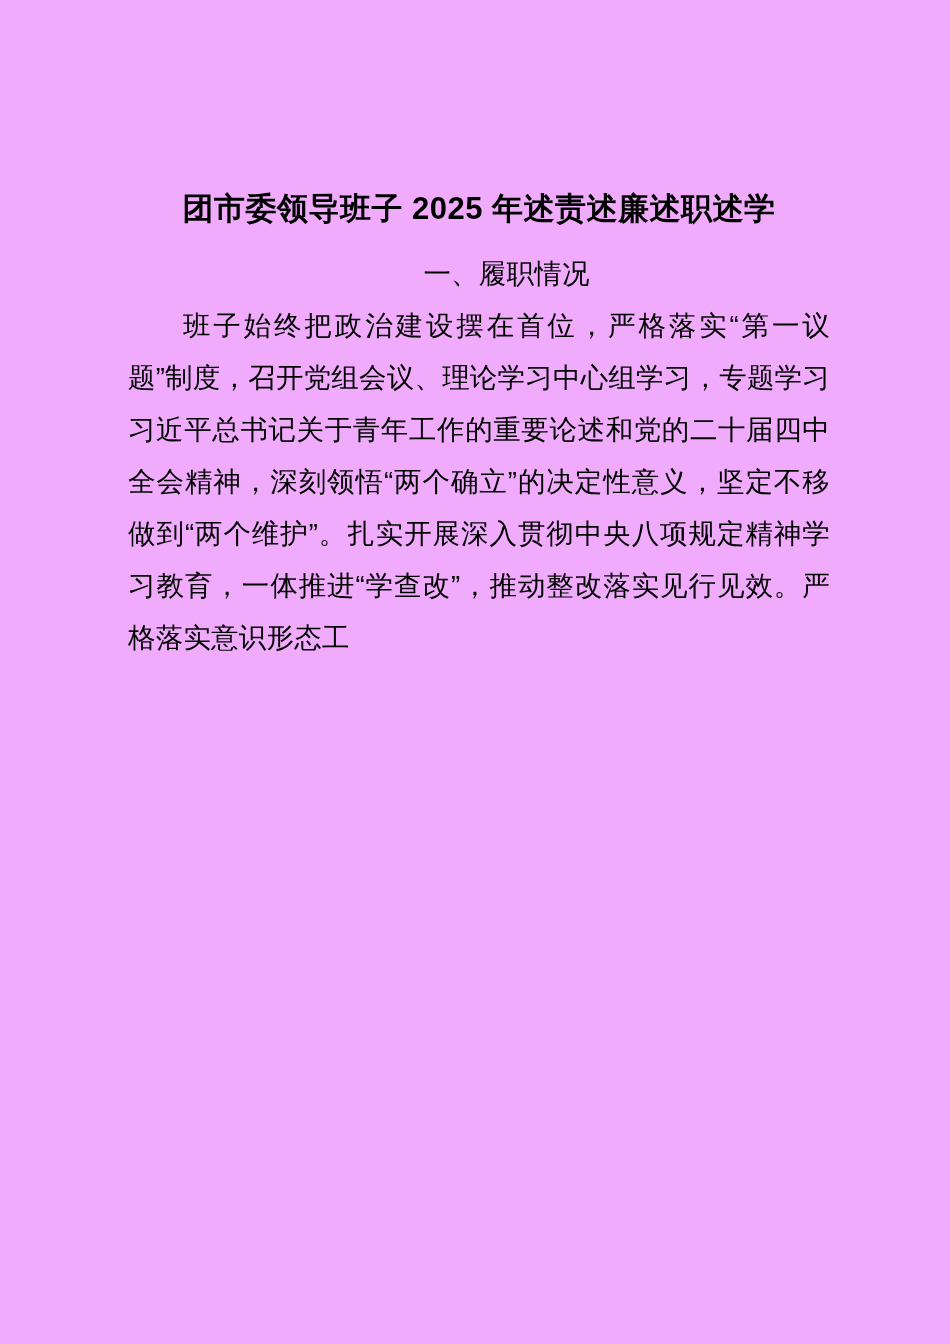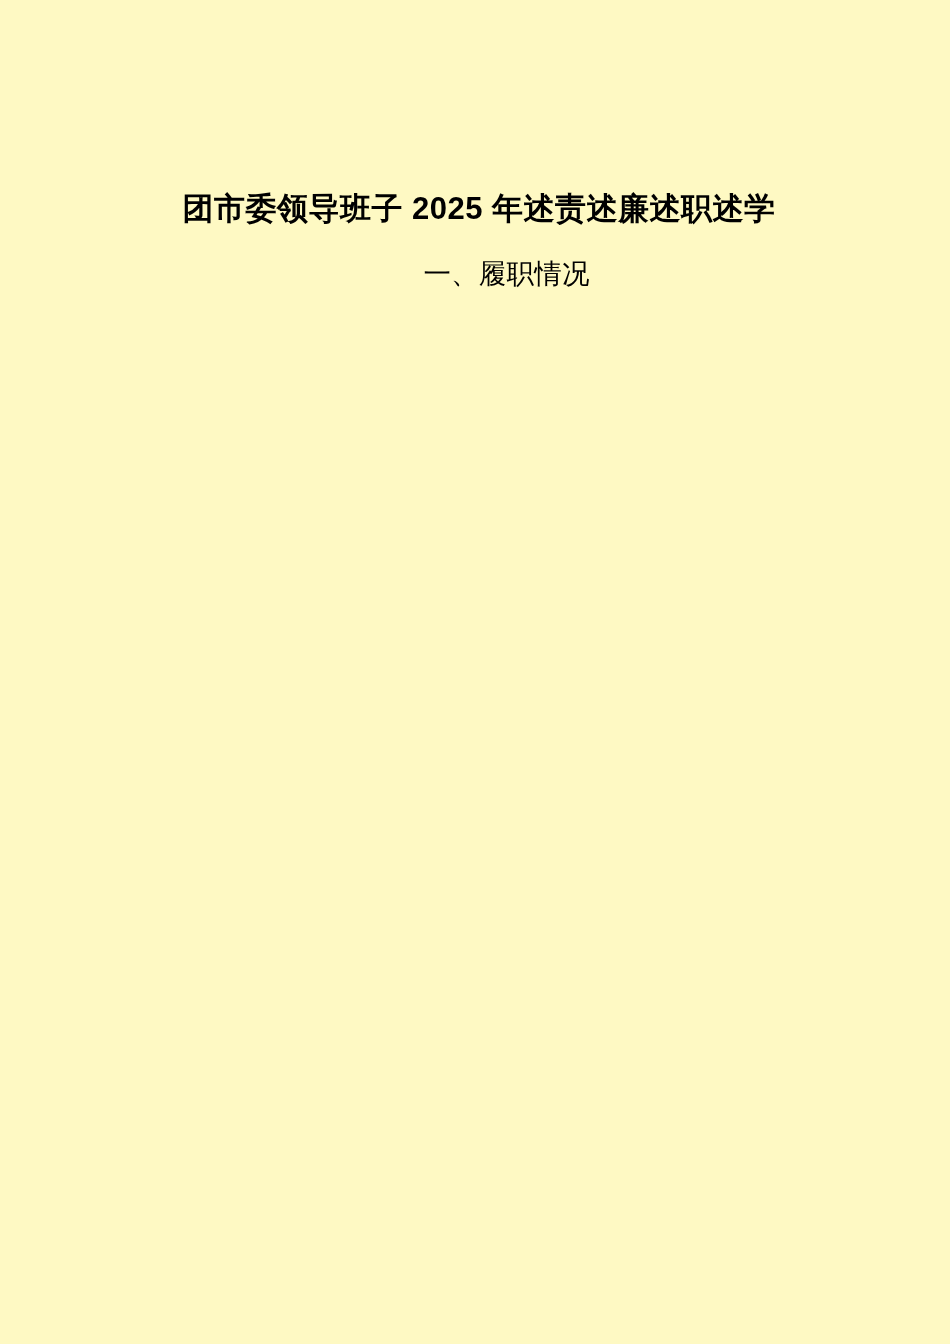--- a/index.html
+++ b/index.html
@@ -8,21 +8,21 @@
     background: #ffffff;
   }
   body {
     font-family: "Liberation Sans", "DejaVu Sans", sans-serif;
     color: #000000;
   }
   .page {
     position: relative;
     width: 950px;
     height: 1344px;
-    background: #fef9c3;
+    background: #f0abfc;
     margin: 0 auto;
     overflow: hidden;
     box-sizing: border-box;
   }
   .doc-body {
     position: absolute;
     left: 128px;
     top: 0;
     width: 702px;   
   }
@@ -70,15 +70,16 @@
   <div class="doc-body">
 
     <h1 class="doc-title">
       <span class="title-line">团市委领导班子 2025 年述责述廉述职述学</span>
     </h1>
 
 
     <p class="heading-1">一、履职情况</p>
 
 
+    <p class="para">班子始终把政治建设摆在首位，严格落实“第一议题”制度，召开党组会议、理论学习中心组学习，专题学习习近平总书记关于青年工作的重要论述和党的二十届四中全会精神，深刻领悟“两个确立”的决定性意义，坚定不移做到“两个维护”。扎实开展深入贯彻中央八项规定精神学习教育，一体推进“学查改”，推动整改落实见行见效。严格落实意识形态工</p>
 
   </div>
 </div>
 
 </body></html>

